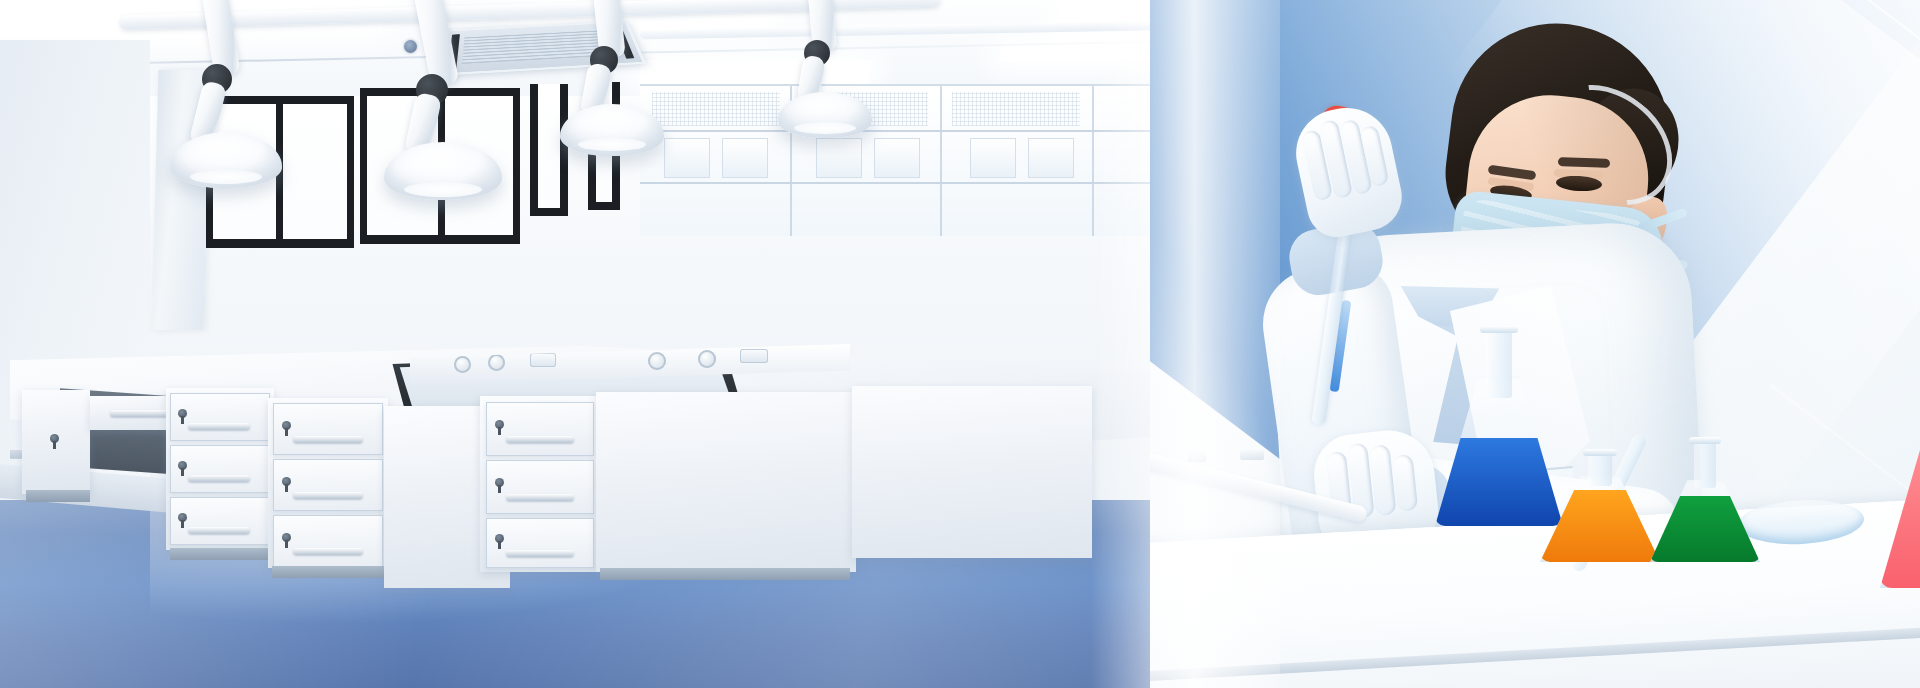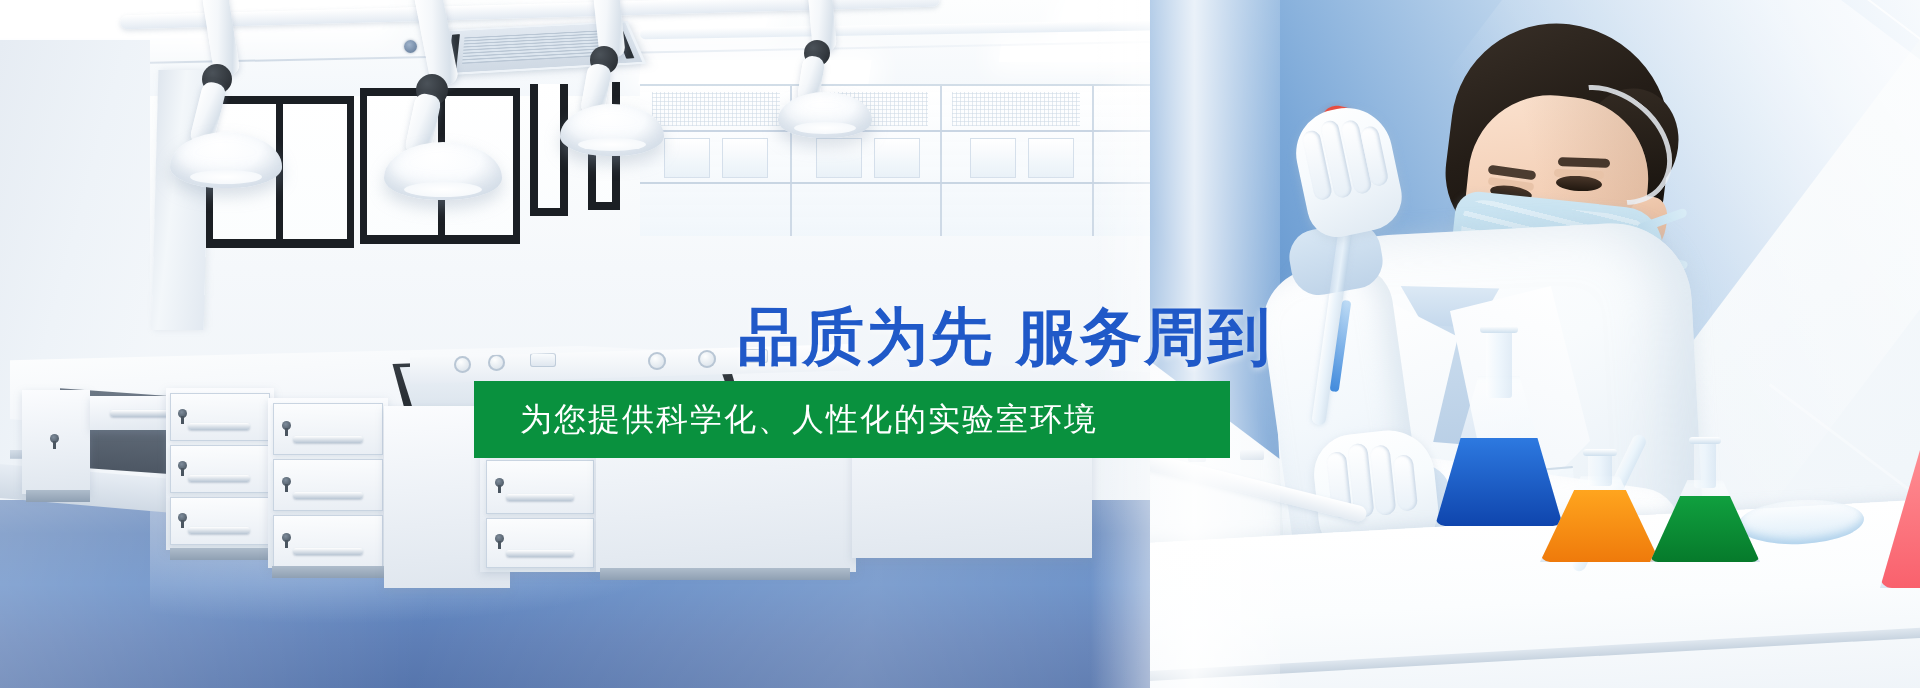--- a/index.html
+++ b/index.html
@@ -700,19 +700,15 @@
       <div class="body">
           <div class="liq"></div>
         </div>
     </div>
 
   </div>
 
   <div class="seam"></div>
 
 
-  <div class="headline"><span>品质为先</span><span class="gap"></span><span>服务周到</span></div>
-
-  <div class="subbar">
-    <span>为您提供科学化、人性化的实验室环境</span>
-  </div>
+
 
 </div>
 
 </body></html>

